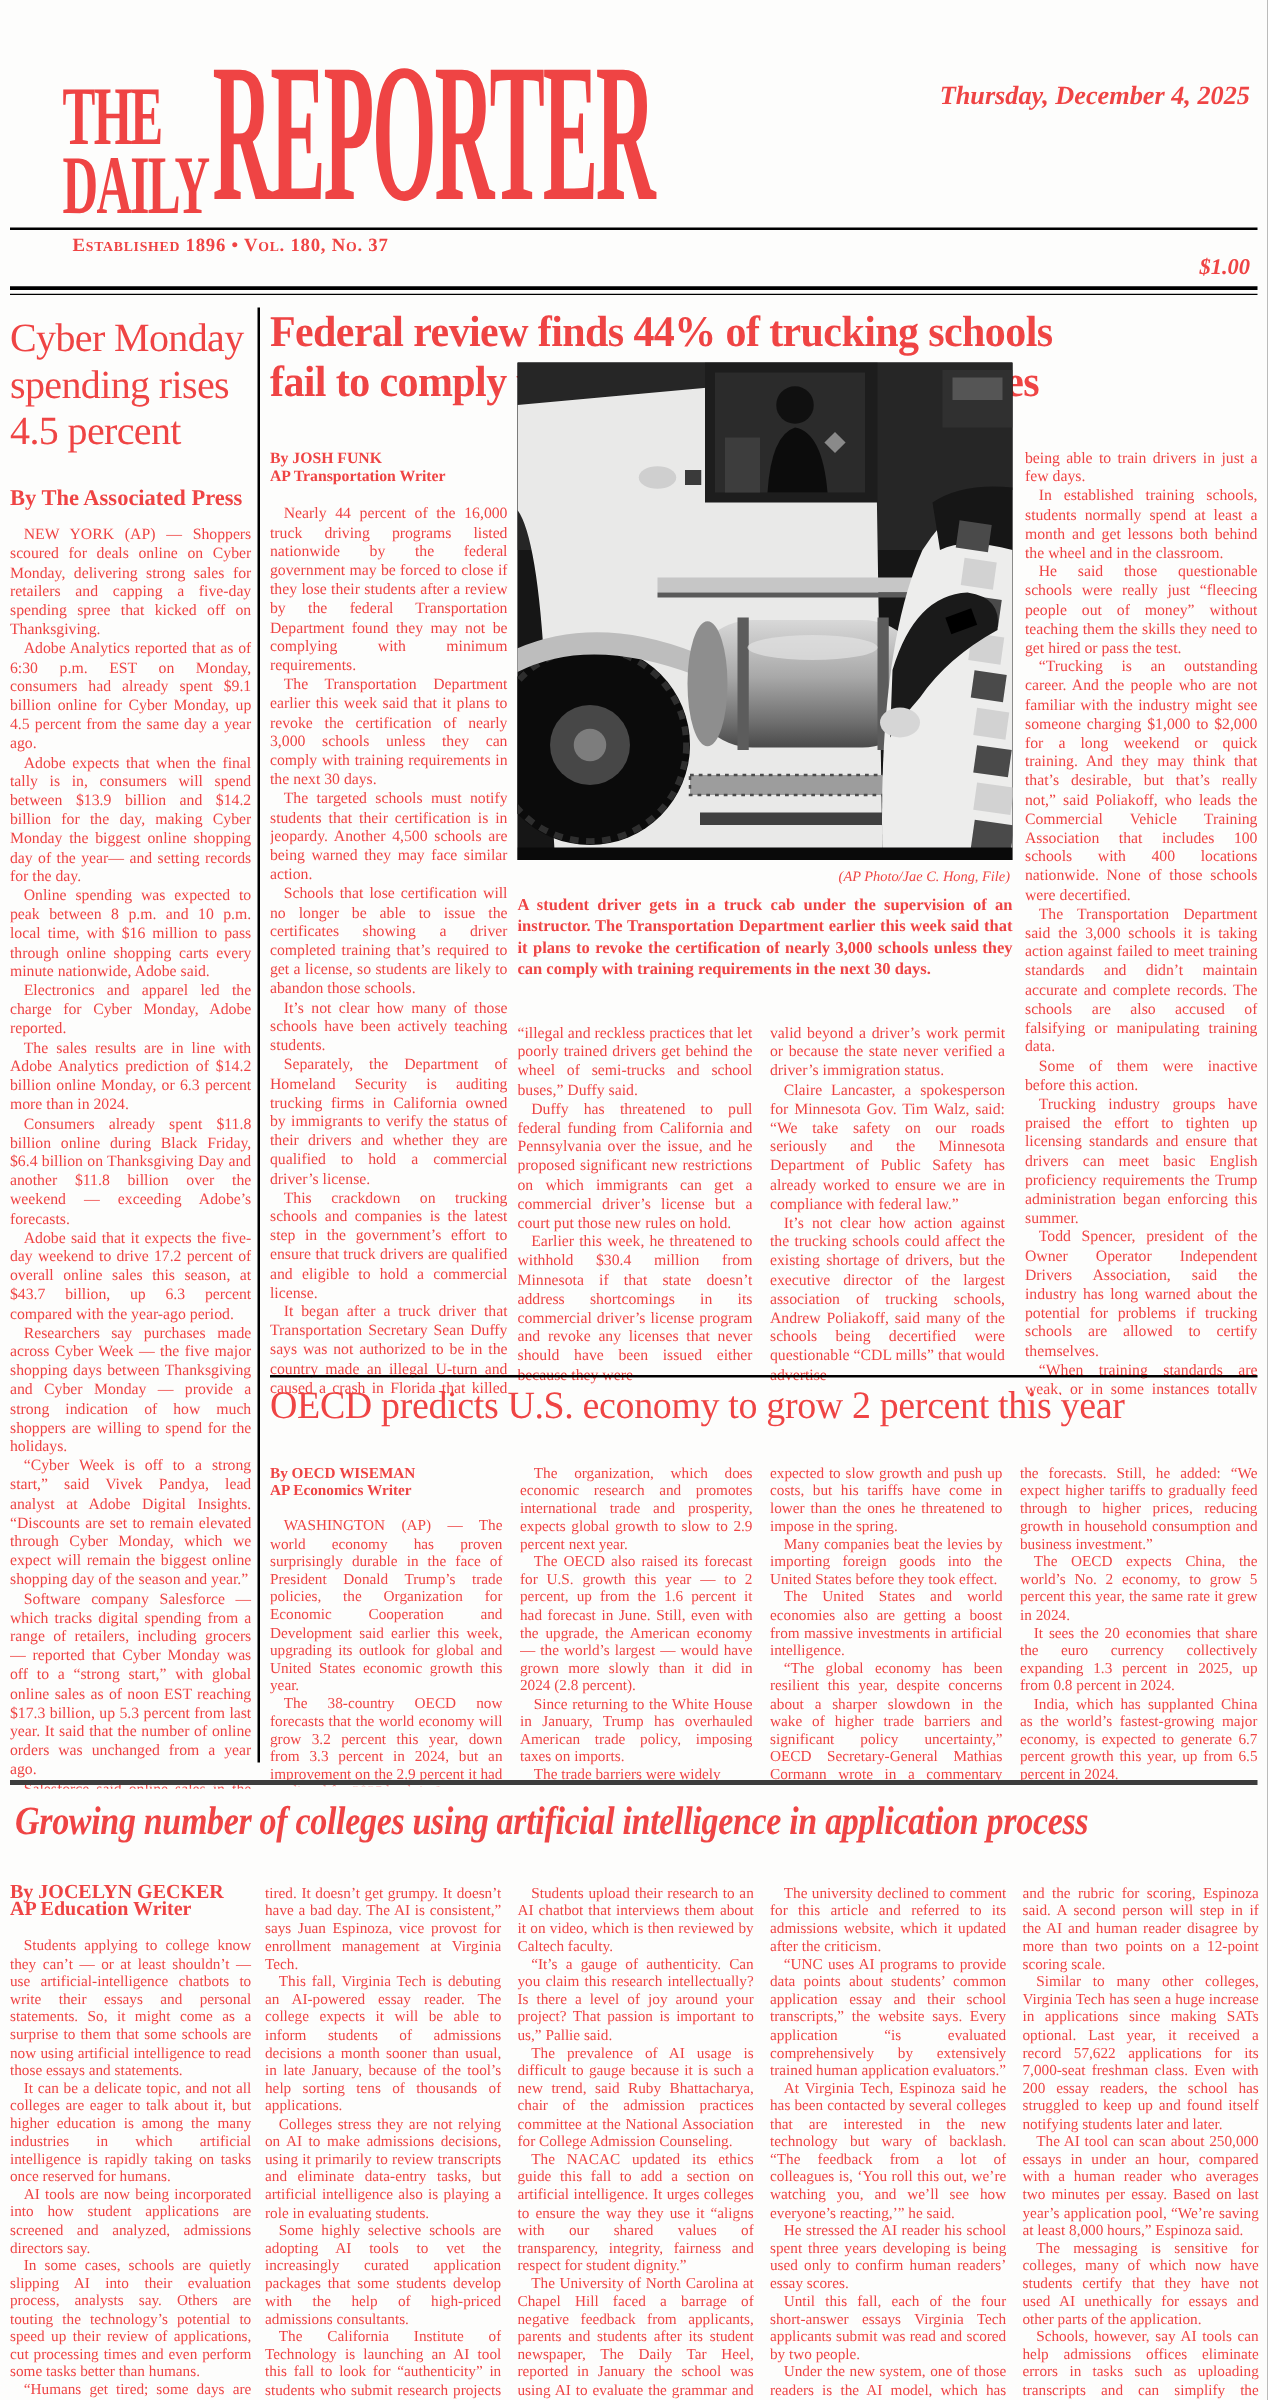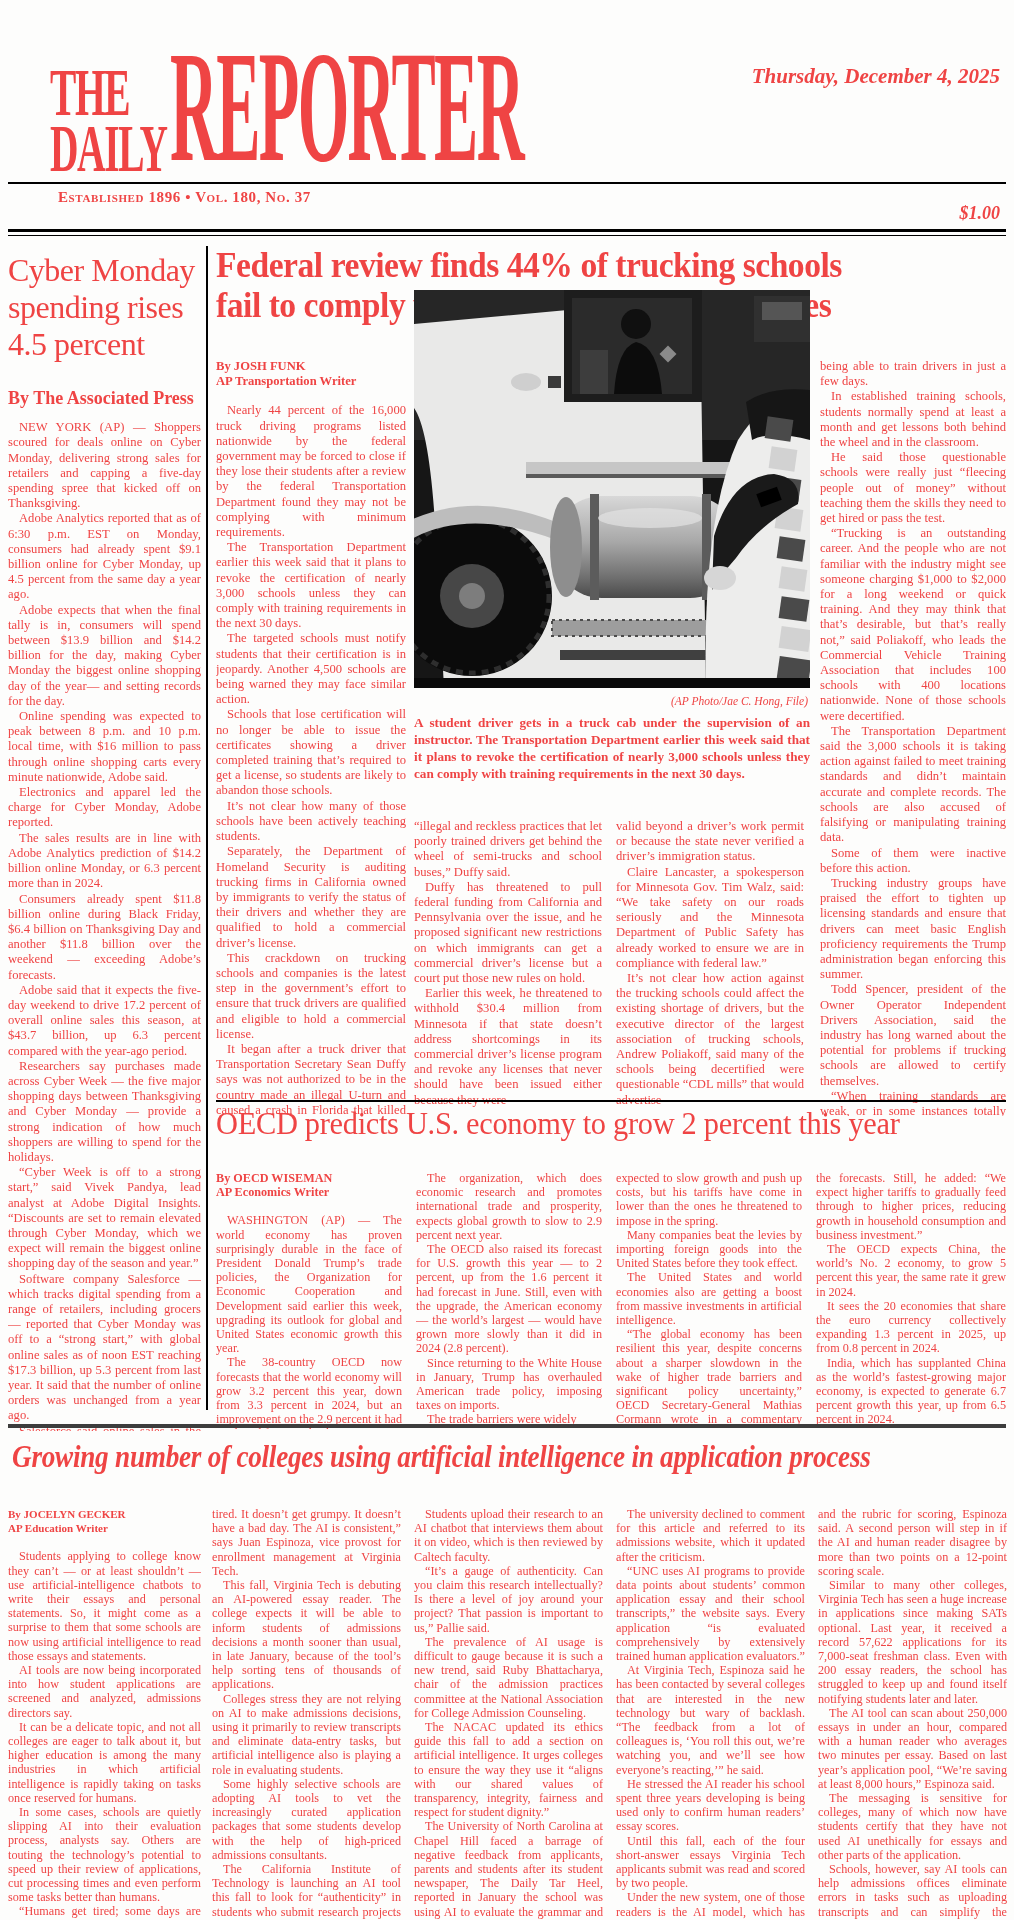--- a/index.html
+++ b/index.html
@@ -256,28 +256,28 @@
       </div>
   </div>
 
   <div class="ai-rule"></div>
 
   <div>
     <div class="ai-head">
       <span class="fit sx85">Growing number of colleges using artificial intelligence in application process</span>
     </div>
     <div class="col acol acol1 body-sm">
-      <div class="byline" style="font-size:11px">
+      <div class="byline" style="font-size:16px">
         <div>By JOCELYN GECKER</div>
         <div>AP Education Writer</div>
       </div>
       <div>
           <p>Students applying to college know they can’t — or at least shouldn’t — use artificial-intelligence chatbots to write their essays and personal statements. So, it might come as a surprise to them that some schools are now using artificial intelligence to read those essays and statements.</p>
+          <p>It can be a delicate topic, and not all colleges are eager to talk about it, but higher education is among the many industries in which artificial intelligence is rapidly taking on tasks once reserved for humans.</p>
           <p>AI tools are now being incorporated into how student applications are screened and analyzed, admissions directors say.</p>
-          <p>It can be a delicate topic, and not all colleges are eager to talk about it, but higher education is among the many industries in which artificial intelligence is rapidly taking on tasks once reserved for humans.</p>
           <p>In some cases, schools are quietly slipping AI into their evaluation process, analysts say. Others are touting the technology’s potential to speed up their review of applications, cut processing times and even perform some tasks better than humans.</p>
           <p>“Humans get tired; some days are better than others. The AI does not get</p>
         </div>
     </div>
     <div class="col acol acol2 body-sm cont">
         <p>tired. It doesn’t get grumpy. It doesn’t have a bad day. The AI is consistent,” says Juan Espinoza, vice provost for enrollment management at Virginia Tech.</p>
         <p>This fall, Virginia Tech is debuting an AI-powered essay reader. The college expects it will be able to inform students of admissions decisions a month sooner than usual, in late January, because of the tool’s help sorting tens of thousands of applications.</p>
         <p>Colleges stress they are not relying on AI to make admissions decisions, using it primarily to review transcripts and eliminate data-entry tasks, but artificial intelligence also is playing a role in evaluating students.</p>
         <p>Some highly selective schools are adopting AI tools to vet the increasingly curated application packages that some students develop with the help of high-priced admissions consultants.</p>
         <p>The California Institute of Technology is launching an AI tool this fall to look for “authenticity” in students who submit research projects with their applications, admissions director Ashley Pallie said.</p>

